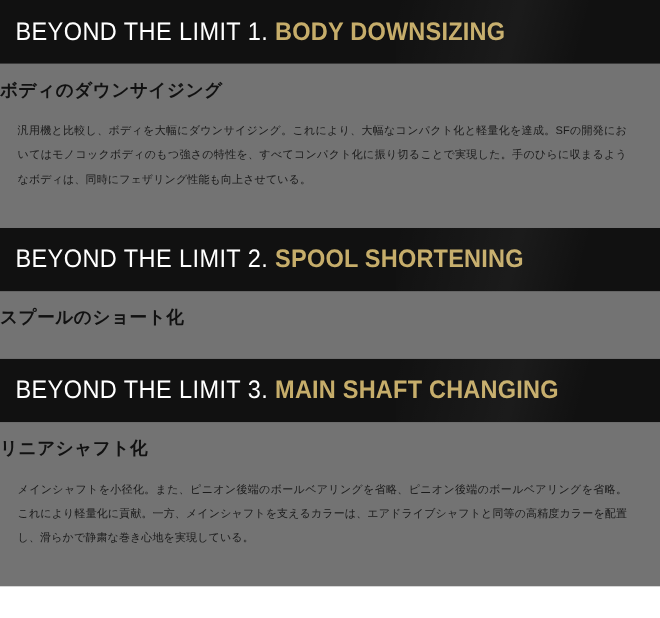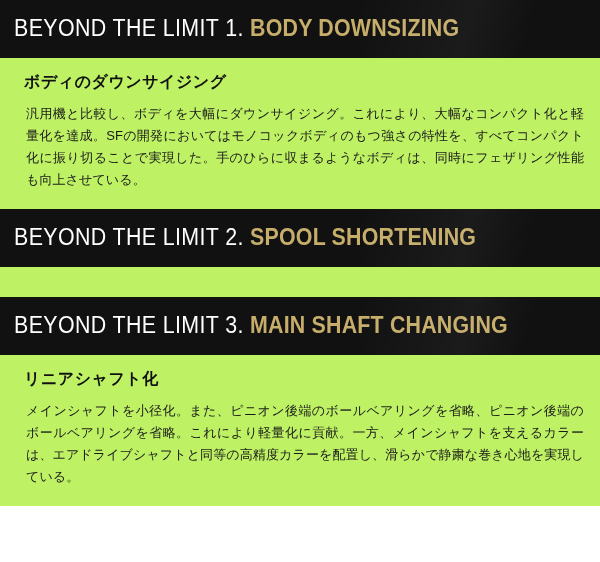--- a/index.html
+++ b/index.html
@@ -60,38 +60,38 @@
     position: absolute;
     top: 0;
     right: 0;
     width: 240px;
     height: 100%;
     background: linear-gradient(105deg, rgba(255,255,255,0) 0%, rgba(255,255,255,0.045) 45%, rgba(255,255,255,0) 70%);
     pointer-events: none;
   }
 
   .body-block {
-    padding: 14px 14px 16px 24px;
+    padding: 14px 14px 16px 0;
     box-sizing: border-box;
-    background: #bef264;
+    background: #737373;
   }
   .sub-title {
     font-family: "Liberation Sans", sans-serif;
     font-size: 16px;
     font-weight: 700;
     color: #111111;
     margin: 0 0 10px 0;
     letter-spacing: 0.5px;
   }
   .para {
     font-family: "Liberation Sans", sans-serif;
-    font-size: 13px;
+    font-size: 10px;
     line-height: 22px;
     color: #1a1a1a;
-    margin: 2px;
+    margin: 16px;
     text-align: justify;
     letter-spacing: 0.1px;
   }
   .block-2 .para { line-height: 22px; }
   .block-3 .para { line-height: 22px; }
 </style>
 </head>
 <body>
 
 <div class="page">
@@ -110,20 +110,21 @@
   </div>
 
   <div class="section">
     <div class="banner banner-2">
       <div class="headline">
         <span class="num">BEYOND THE LIMIT 2.</span>
         <span class="accent">SPOOL SHORTENING</span>
       </div>
     </div>
     <div class="body-block block-2">
+      <h2 class="sub-title">スプールのショート化</h2>
     </div>
   </div>
 
   <div class="section">
     <div class="banner banner-3">
       <div class="headline">
         <span class="num">BEYOND THE LIMIT 3.</span>
         <span class="accent">MAIN SHAFT CHANGING</span>
       </div>
     </div>

